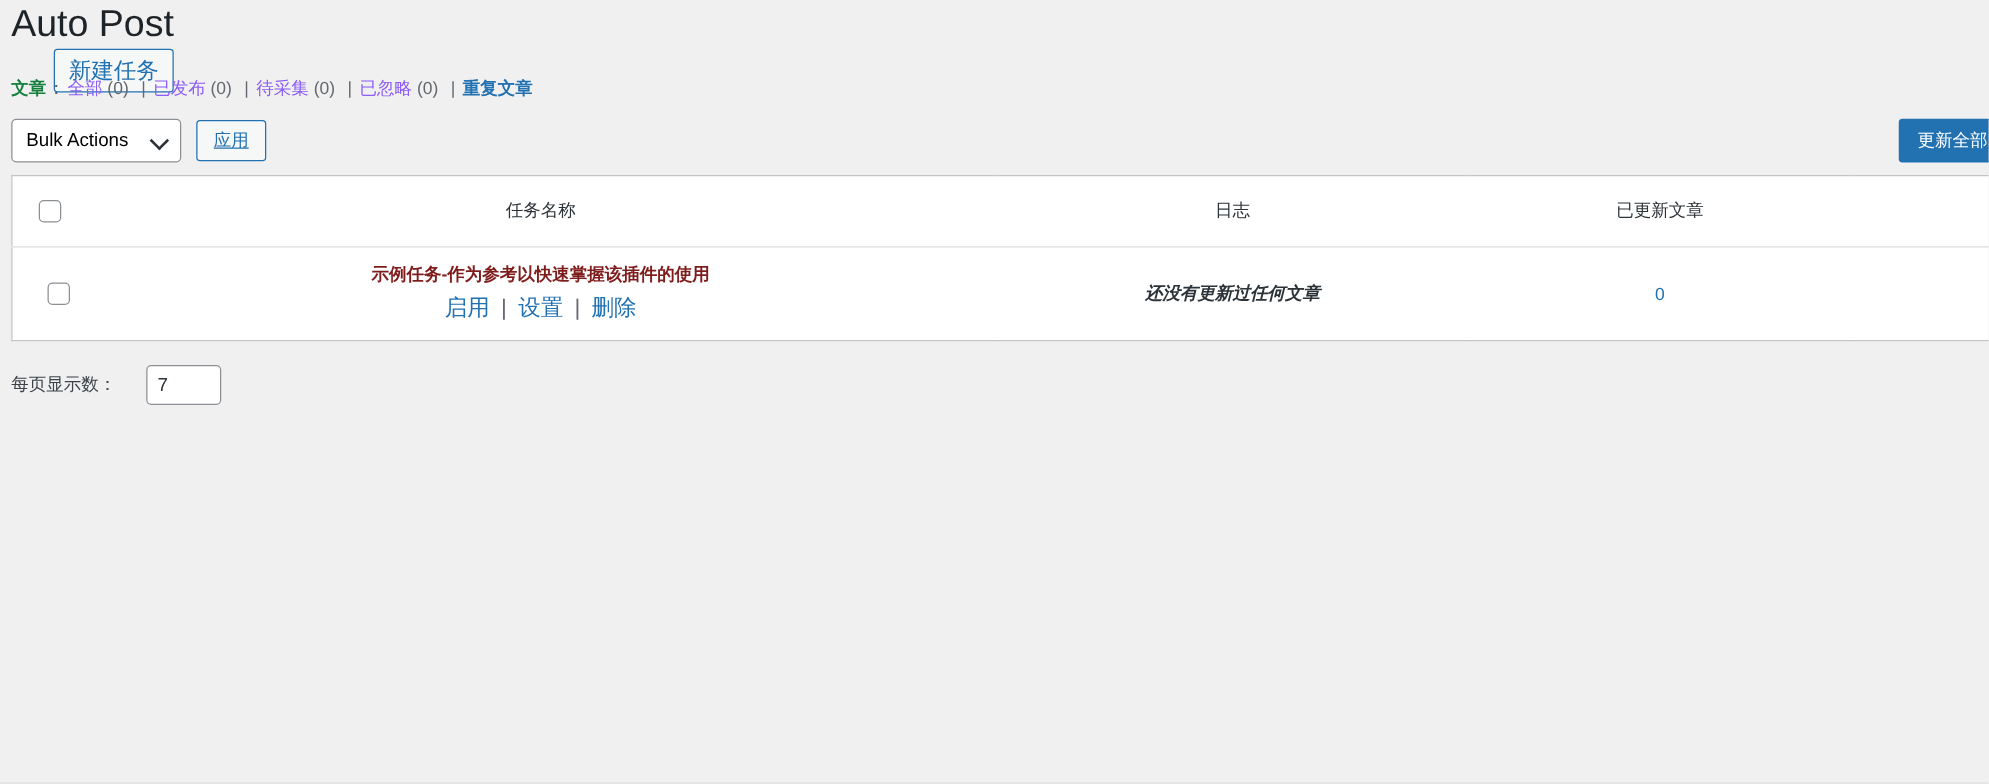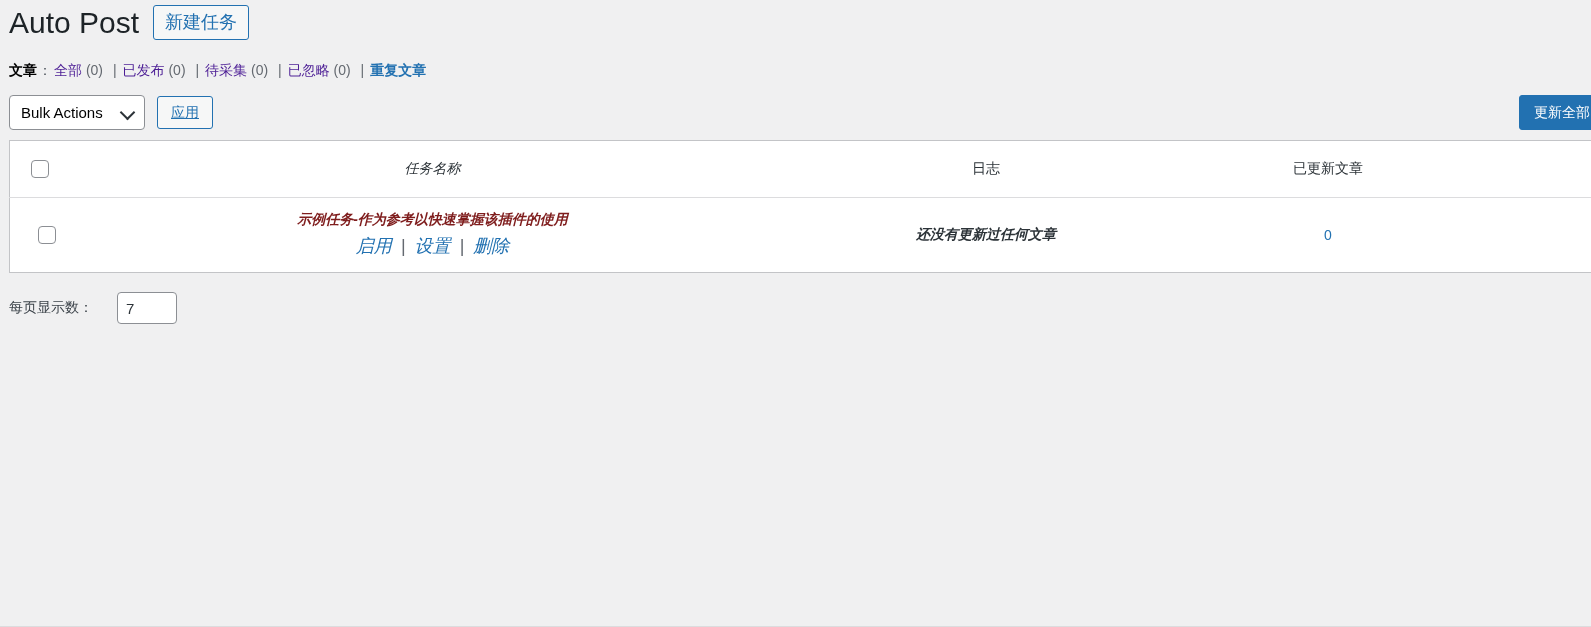--- a/index.html
+++ b/index.html
@@ -24,22 +24,23 @@
     border-bottom: 1px solid #dcdcde;
     overflow: hidden;
   }
 
   
   .page-header {
     position: absolute;
     left: 9px;
     top: 0px;
     display: flex;
-    align-items: center;
+    align-items: flex-end;
     height: 44px;
+    flex-direction: column;
   }
   .page-title {
     font-size: 30px;
     font-weight: 400;
     color: #1d2327;
     line-height: 1.3;
     margin: 0;
     padding: 0;
     white-space: nowrap;
   }
@@ -66,30 +67,30 @@
     padding: 0;
     list-style: none;
     font-size: 14px;
     color: #50575e;
     white-space: nowrap;
     display: flex;
     align-items: baseline;
   }
   .subsubsub .label {
     font-weight: 700;
-    color: #000000;
+    color: #15803d;
   }
   .subsubsub .colon {
     margin: 0 2px 0 1px;
   }
   .subsubsub li {
     display: inline;
   }
   .subsubsub a {
-    color: #4c1d95;
+    color: #8b5cf6;
     text-decoration: none;
   }
   .subsubsub a.current {
     font-weight: 700;
     color: #2271b1;
   }
   .subsubsub .count {
     color: #646970;
   }
   .subsubsub .sep {
@@ -190,21 +191,21 @@
     height: 56px;
     color: #2c3338;
     font-weight: 400;
     border-bottom: 1px solid #dcdcde;
   }
   .list-table tbody td {
     height: 74px;
     color: #2c3338;
   }
   .col-cb { width: 58px; text-align: left; }
-  .col-name { width: 729px; font-style: italic; }
+  .col-name { width: 729px; }
   .col-log { width: 378px; }
   .col-updated { width: 306px; }
   .col-status { width: 430px; }
 
   .cb-wrap {
     padding-left: 28px;
     display: flex;
     align-items: center;
   }
   .cb {

